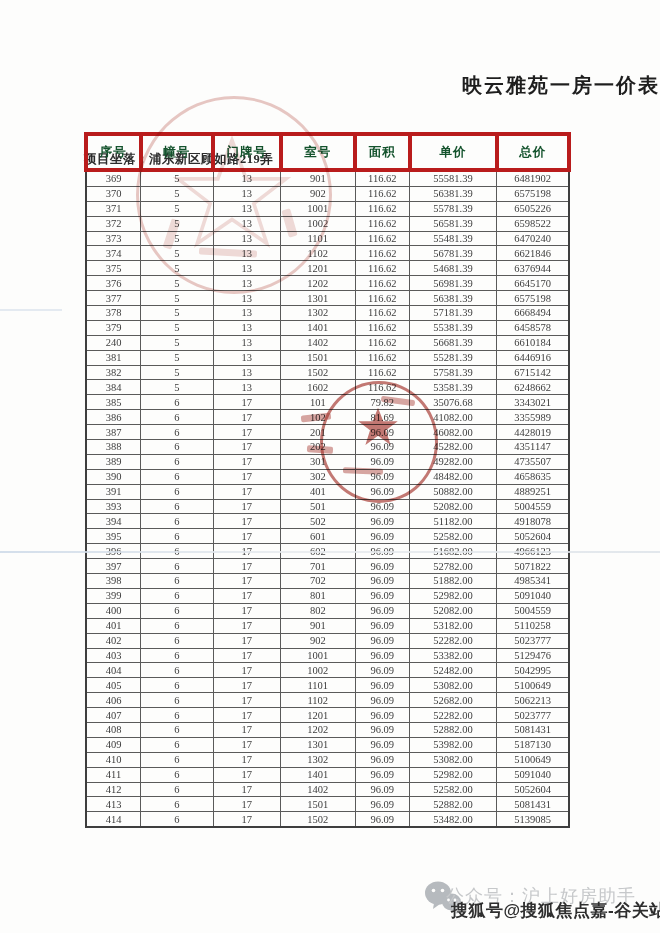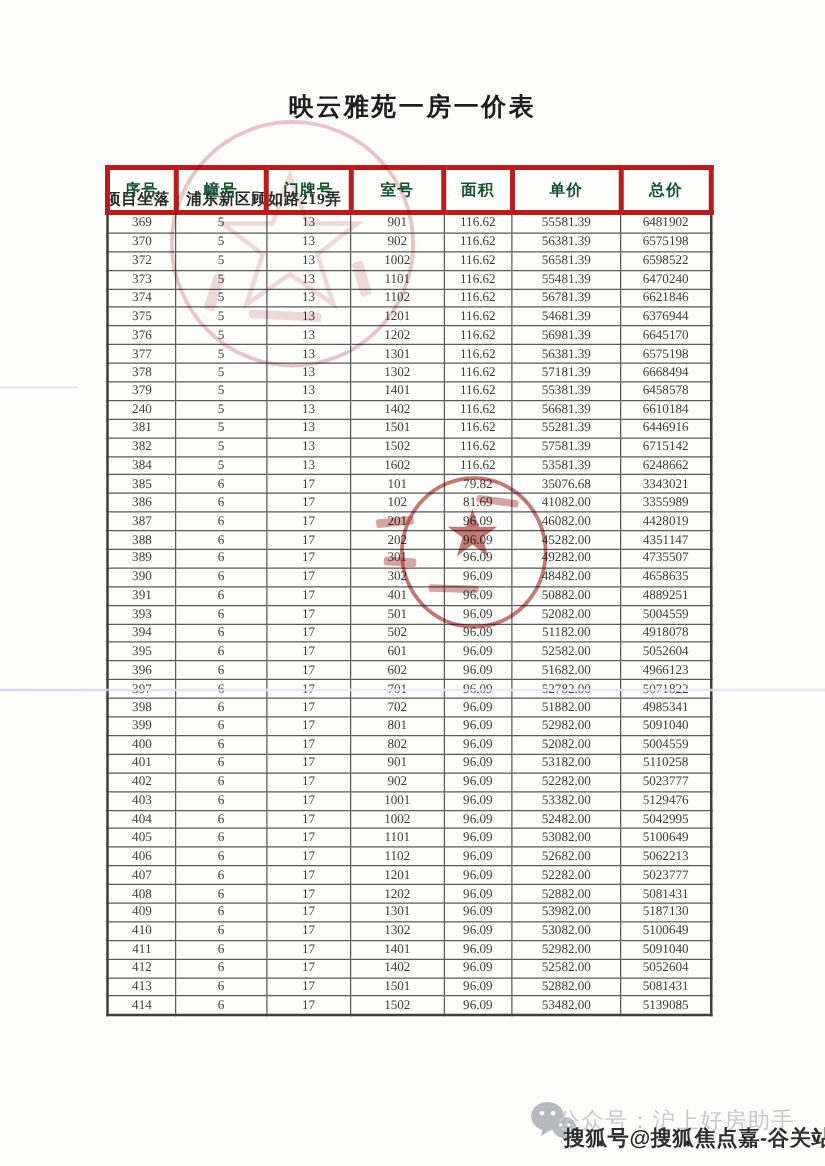--- a/index.html
+++ b/index.html
@@ -2,21 +2,21 @@
 <html><head>
 <meta charset="utf-8">
 <style>
   html,body{margin:0;padding:0;}
   body{
     width:660px;height:933px;position:relative;overflow:hidden;
     background:#fdfdfc;
     font-family:"Liberation Serif","DejaVu Serif",serif;
   }
   .page-title{
-    position:absolute;top:72px;left:0;width:660px;text-align:center;
+    position:absolute;top:72px;left:0;width:660px;text-align:right;
     font-size:20px;font-weight:bold;color:#1e1e1e;letter-spacing:2px;
   }
   .location-line{
     position:absolute;top:114px;left:84px;
     font-size:12.5px;font-weight:bold;color:#2b2b2b;letter-spacing:.5px;margin-top:37px;
   }
   table.price-table{
     position:absolute;top:132px;left:84px;width:487px;
     border-collapse:collapse;table-layout:fixed;
     border:2px solid #3e3e3e;
@@ -111,20 +111,29 @@
       <tr>
         <td>370</td>
         <td>5</td>
         <td>13</td>
         <td>902</td>
         <td>116.62</td>
         <td>56381.39</td>
         <td>6575198</td>
       </tr>
       <tr>
+        <td>371</td>
+        <td>5</td>
+        <td>13</td>
+        <td>1001</td>
+        <td>116.62</td>
+        <td>55781.39</td>
+        <td>6505226</td>
+      </tr>
+      <tr>
         <td>372</td>
         <td>5</td>
         <td>13</td>
         <td>1002</td>
         <td>116.62</td>
         <td>56581.39</td>
         <td>6598522</td>
       </tr>
       <tr>
         <td>373</td>

